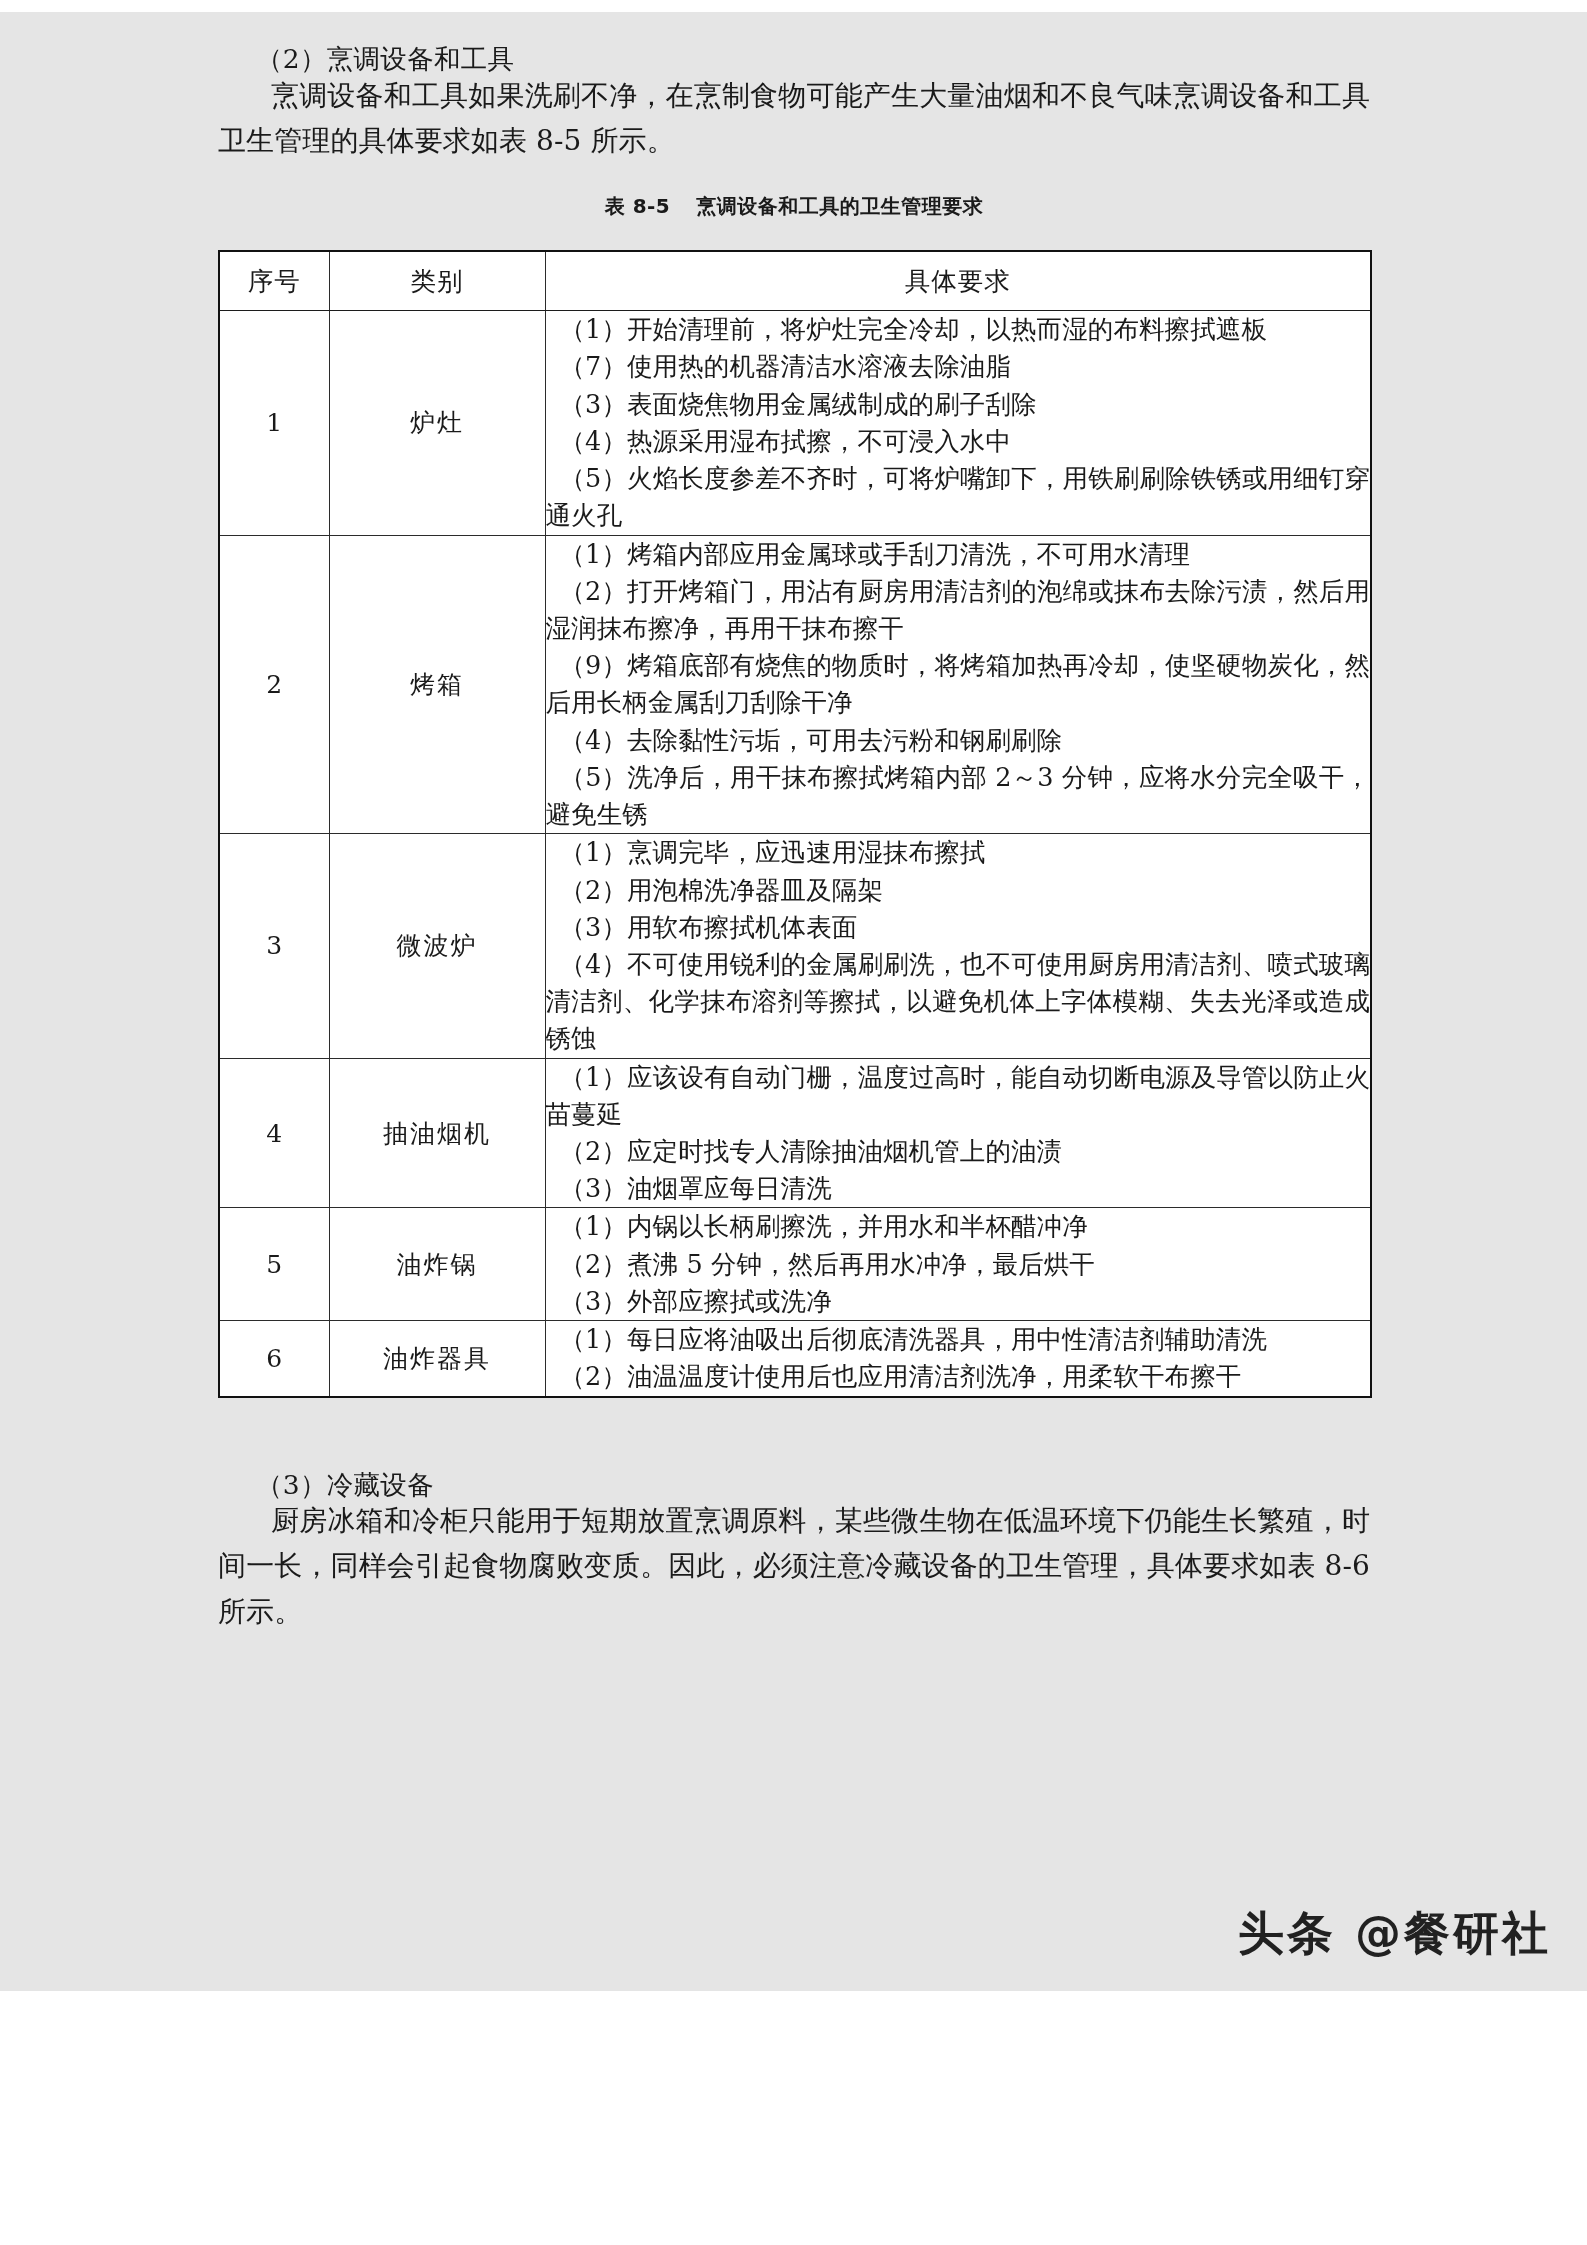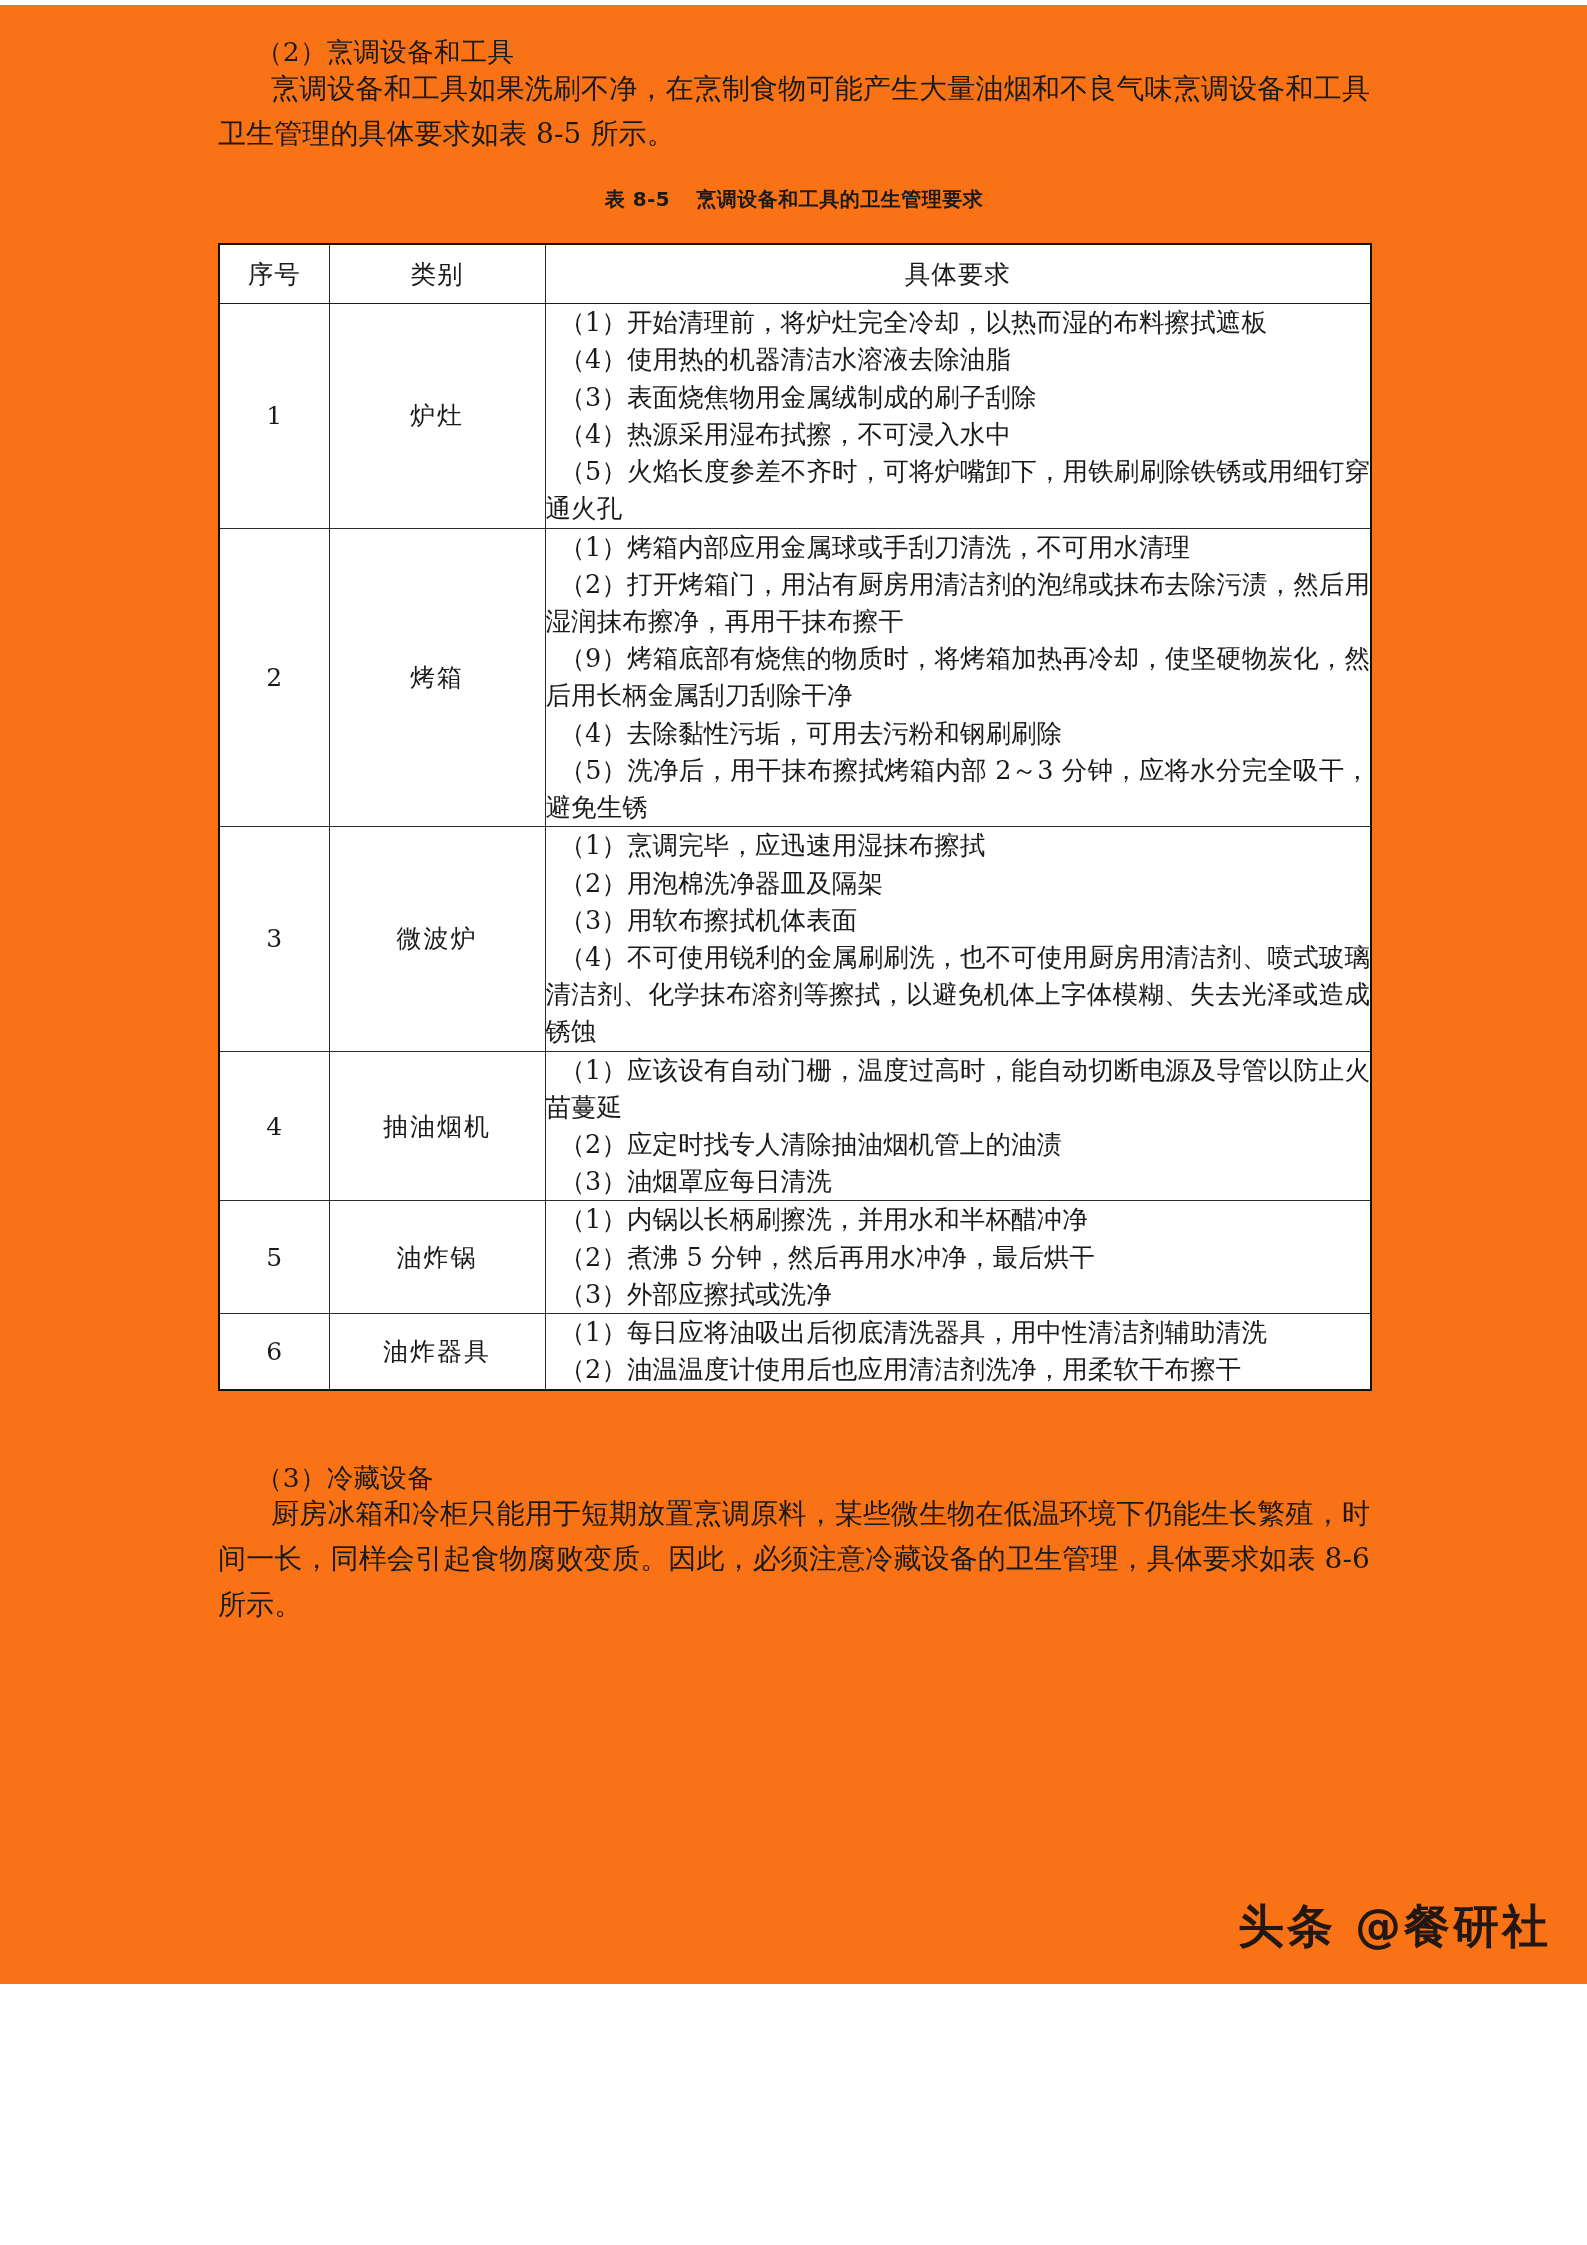--- a/index.html
+++ b/index.html
@@ -9,22 +9,22 @@
     background: #ffffff;
   }
   body {
     font-family: "DejaVu Serif", "Liberation Serif", serif;
     color: #1a1a1a;
   }
   .page {
     position: relative;
     width: 1587px;
     height: 1979px;
-    margin: 5px auto;
-    background: #f97316;
+    margin: 12px auto;
+    background: #e5e5e5;
     box-sizing: border-box;
     overflow: hidden;
   }
   .content {
     position: absolute;
     left: 218px;
     top: 0;
     width: 1152px;
   }
 
@@ -181,21 +181,21 @@
           <th>具体要求</th>
         </tr>
       </thead>
       <tbody id="table-body">
           <tr>
             <td class="col-no">1</td>
             <td class="col-cat">炉灶</td>
             <td class="col-req">
               <ol>
                 <li>（1）开始清理前，将炉灶完全冷却，以热而湿的布料擦拭遮板</li>
-                <li>（4）使用热的机器清洁水溶液去除油脂</li>
+                <li>（7）使用热的机器清洁水溶液去除油脂</li>
                 <li>（3）表面烧焦物用金属绒制成的刷子刮除</li>
                 <li>（4）热源采用湿布拭擦，不可浸入水中</li>
                 <li>（5）火焰长度参差不齐时，可将炉嘴卸下，用铁刷刷除铁锈或用细钉穿通火孔</li>
               </ol>
             </td>
           </tr>
           <tr>
             <td class="col-no">2</td>
             <td class="col-cat">烤箱</td>
             <td class="col-req">

